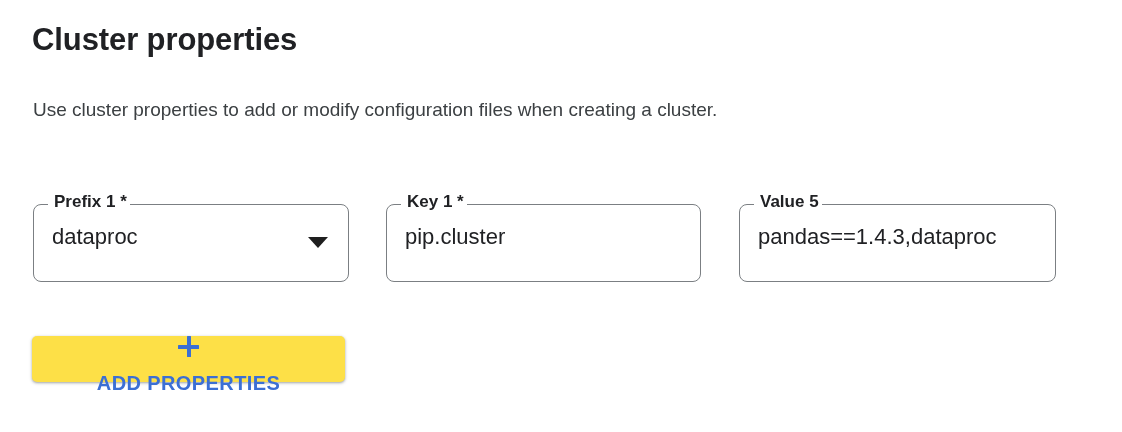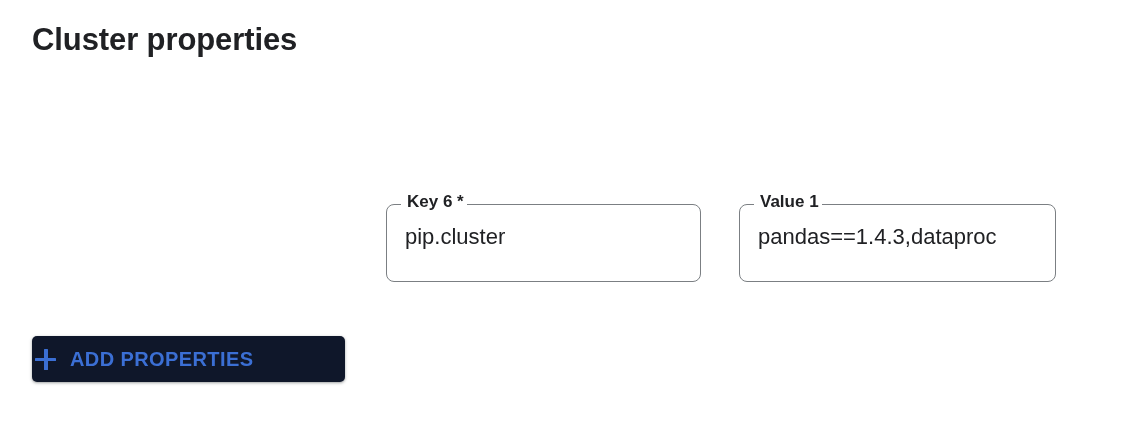--- a/index.html
+++ b/index.html
@@ -132,29 +132,30 @@
   
   .add-button {
     position: absolute;
     left: 32px;
     top: 336px;
     width: 313px;
     height: 46px;
     display: flex;
     align-items: center;
     gap: 14px;
-    padding: 0 3px;
+    padding: 0 20px;
     box-sizing: border-box;
-    background: #0f172a;
+    background: #fde047;
     border: none;
     border-radius: 5px;
     box-shadow: 0 1px 2px 0 rgba(60,64,67,0.30),
                 0 1px 3px 1px rgba(60,64,67,0.15);
     cursor: pointer;
     font-family: "Liberation Sans", sans-serif;
+    flex-direction: column;
   }
 
   .plus-icon {
     position: relative;
     width: 21px;
     height: 21px;
     flex: 0 0 21px;
   }
   .plus-icon::before,
   .plus-icon::after {
@@ -179,37 +180,46 @@
     white-space: nowrap;
   }
 </style>
 </head>
 <body>
 
 <div class="page">
 
   <div class="page-title">Cluster properties</div>
 
+  <div class="page-subtitle">Use cluster properties to add or modify configuration files when creating a cluster.</div>
 
   <div class="fields-row">
 
+    <div class="field has-arrow" id="field-prefix">
+      <div class="field-outline">
+          <div class="field-notch" style="width: 79px;"></div>
+        </div>
+      <div class="field-label">Prefix 1 *</div>
+      <div class="field-value">dataproc</div>
+      <div class="select-arrow"></div>
+    </div>
 
     <div class="field" id="field-key">
       <div class="field-outline">
           <div class="field-notch" style="width: 63px;"></div>
         </div>
-      <div class="field-label">Key 6 *</div>
+      <div class="field-label">Key 1 *</div>
       <div class="field-value">pip.cluster</div>
     </div>
 
     <div class="field" id="field-value">
       <div class="field-outline">
           <div class="field-notch" style="width: 65px;"></div>
         </div>
-      <div class="field-label">Value 1</div>
+      <div class="field-label">Value 5</div>
       <div class="field-value">pandas==1.4.3,dataproc</div>
     </div>
 
   </div>
 
   <button class="add-button">
     <span class="plus-icon"></span>
     <span class="add-button-label">ADD PROPERTIES</span>
   </button>
 

